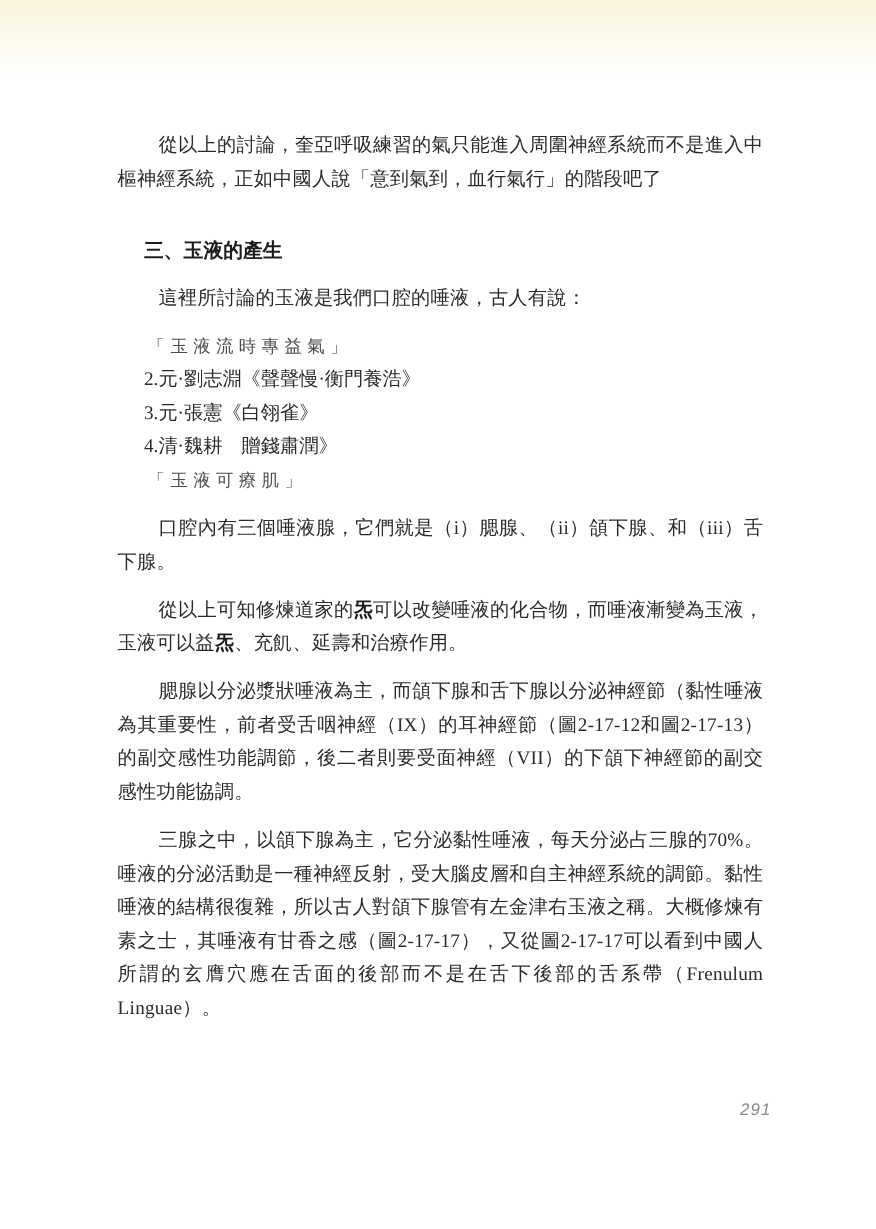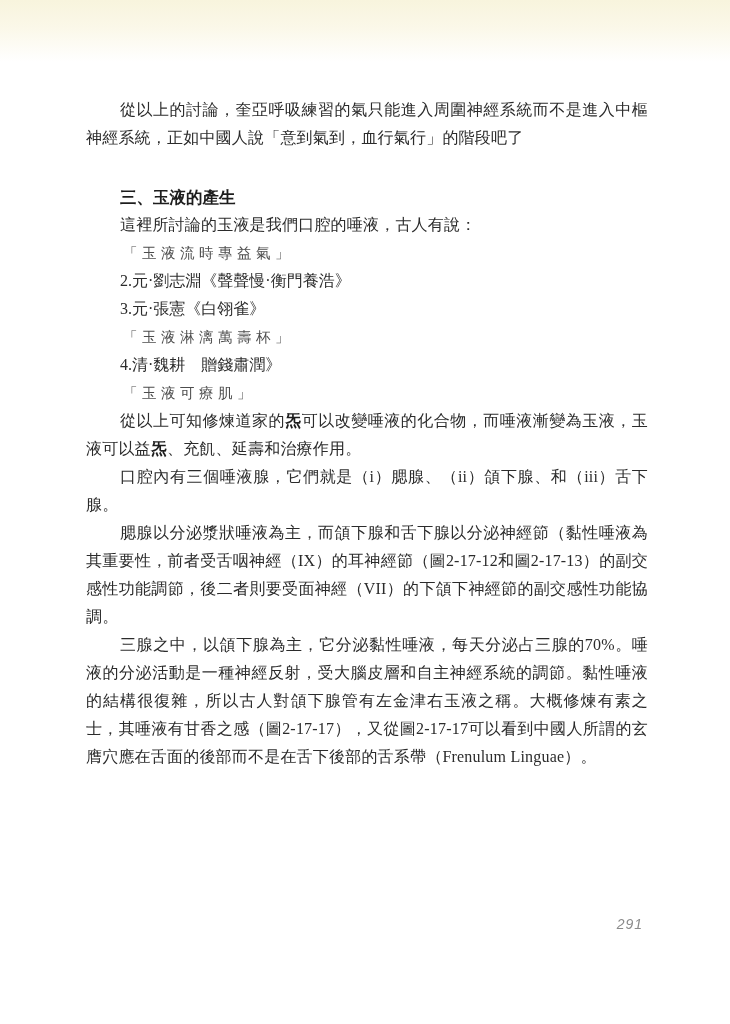--- a/index.html
+++ b/index.html
@@ -22,21 +22,21 @@
     background: linear-gradient(to bottom, #f8f4dd 0%, #fbf8e9 45%, #ffffff 100%);
     pointer-events: none;
   }
   .text-block {
     position: absolute;
     left: 86px;
     top: 96px;
     width: 562px;
   }
   p.body {
-    margin: 0;
+    margin: 12px;
     font-size: 16px;
     line-height: 28px;
     text-align: justify;
     letter-spacing: 0.2px;
   }
   .indent { text-indent: 34px; }
   .heading {
     margin: 31px 0 0 0;
     padding-left: 34px;
     font-size: 16.5px;
@@ -82,31 +82,30 @@
   <h3 class="heading">三、玉液的產生</h3>
 
   <p class="body indent">這裡所討論的玉液是我們口腔的唾液，古人有說：</p>
 
   <div>
     <div class="cite-quote">「玉液流時專益氣」</div>
 
     <div class="cite-source">2.元·劉志淵《聲聲慢·衡門養浩》</div>
 
     <div class="cite-source">3.元·張憲《白翎雀》</div>
-    <div class="cite-quote">「玉液淋漓萬壽杯」</div>
 
     <div class="cite-source">4.清·魏耕　贈錢肅潤》</div>
     <div class="cite-quote">「玉液可療肌」</div>
   </div>
 
+  <p class="body indent">口腔內有三個唾液腺，它們就是（i）腮腺、（ii）頜下腺、和（iii）舌下腺。</p>
+
   <p class="body indent para-gap">
     <span>從以上可知修煉道家的</span><b class="qi">炁</b><span>可以改變唾液的化合物，而唾液漸變為玉液，玉液可以益</span><b class="qi">炁</b><span>、充飢、延壽和治療作用。</span>
   </p>
-
-  <p class="body indent">口腔內有三個唾液腺，它們就是（i）腮腺、（ii）頜下腺、和（iii）舌下腺。</p>
 
   <p class="body indent">腮腺以分泌漿狀唾液為主，而頜下腺和舌下腺以分泌神經節（黏性唾液為其重要性，前者受舌咽神經（IX）的耳神經節（圖2-17-12和圖2-17-13）的副交感性功能調節，後二者則要受面神經（VII）的下頜下神經節的副交感性功能協調。</p>
 
   <p class="body indent">三腺之中，以頜下腺為主，它分泌黏性唾液，每天分泌占三腺的70%。唾液的分泌活動是一種神經反射，受大腦皮層和自主神經系統的調節。黏性唾液的結構很復雜，所以古人對頜下腺管有左金津右玉液之稱。大概修煉有素之士，其唾液有甘香之感（圖2-17-17），又從圖2-17-17可以看到中國人所謂的玄膺穴應在舌面的後部而不是在舌下後部的舌系帶（Frenulum Linguae）。</p>
 
 </main>
 
 <div class="page-number">291</div>
 
 </body></html>

